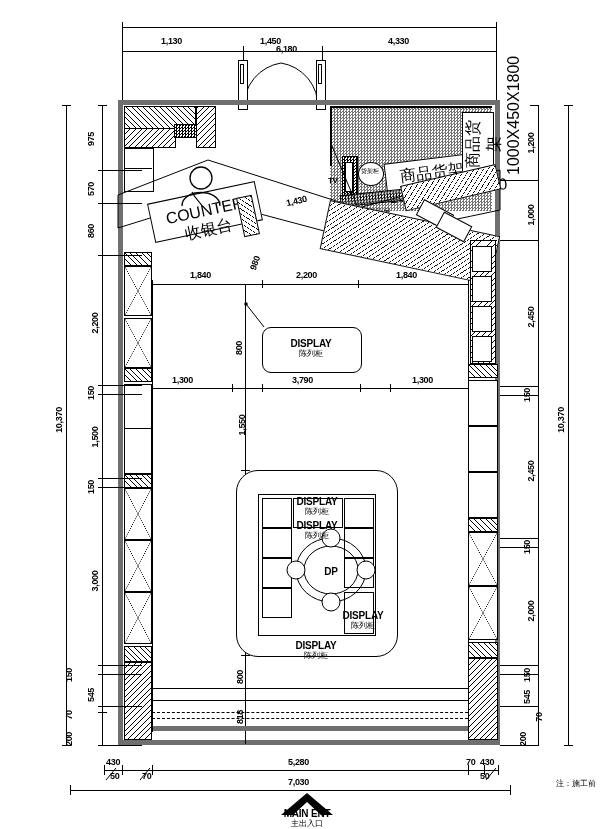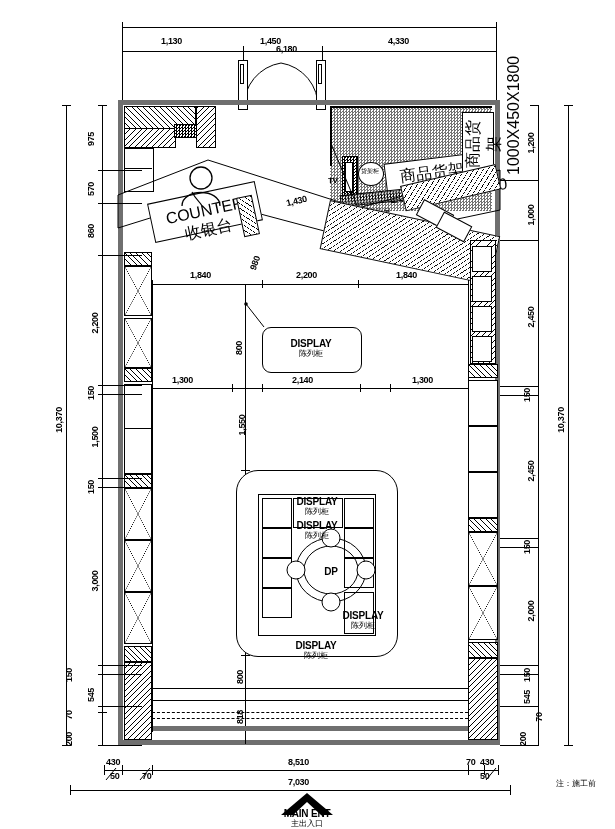--- a/index.html
+++ b/index.html
@@ -219,21 +219,21 @@
 
   <div>
     <div class="line hl" style="left:152px;top:388px;width:316px;"></div>
     <div class="tick" style="left:152px;top:384px;height:8px;"></div>
     <div class="tick" style="left:232px;top:384px;height:8px;"></div>
     <div class="tick" style="left:262px;top:384px;height:8px;"></div>
     <div class="tick" style="left:360px;top:384px;height:8px;"></div>
     <div class="tick" style="left:390px;top:384px;height:8px;"></div>
     <div class="tick" style="left:468px;top:384px;height:8px;"></div>
     <div class="dim" style="left:172px;top:375px;">1,300</div>
-    <div class="dim" style="left:292px;top:375px;">2,140</div>
+    <div class="dim" style="left:292px;top:375px;">3,790</div>
     <div class="dim" style="left:412px;top:375px;">1,300</div>
   </div>
 
   <div class="line vl" style="left:245px;top:284px;height:460px;"></div>
   <div class="dim v" style="left:231px;top:420px;">1,550</div>
   <div class="dim v" style="left:231px;top:560px;">3,100</div>
   <div class="dim v" style="left:233px;top:672px;">800</div>
   <div class="dim v" style="left:233px;top:712px;">818</div>
   <div class="tickh" style="left:241px;top:470px;"></div>
   <div class="tickh" style="left:241px;top:655px;"></div>
@@ -389,21 +389,21 @@
     <div class="tick" style="left:104px;top:765px;height:10px;"></div>
     <div class="tick" style="left:122px;top:765px;height:10px;"></div>
     <div class="tick" style="left:152px;top:765px;height:10px;"></div>
     <div class="tick" style="left:468px;top:765px;height:10px;"></div>
     <div class="tick" style="left:484px;top:765px;height:10px;"></div>
     <div class="tick" style="left:498px;top:765px;height:10px;"></div>
 
     <div class="dim" style="left:106px;top:757px;">430</div>
     <div class="dim" style="left:110px;top:771px;">50</div>
     <div class="dim" style="left:142px;top:771px;">70</div>
-    <div class="dim" style="left:288px;top:757px;">8,510</div>
+    <div class="dim" style="left:288px;top:757px;">5,280</div>
     <div class="dim" style="left:466px;top:757px;">70</div>
     <div class="dim" style="left:480px;top:757px;">430</div>
     <div class="dim" style="left:480px;top:771px;">50</div>
 
     <svg width="400" height="20" style="left:104px;top:762px;">
       <line x1="2" y1="18" x2="12" y2="6" stroke="#000" stroke-width="1"></line>
       <line x1="36" y1="18" x2="46" y2="6" stroke="#000" stroke-width="1"></line>
       <line x1="382" y1="18" x2="392" y2="6" stroke="#000" stroke-width="1"></line>
     </svg>
 

